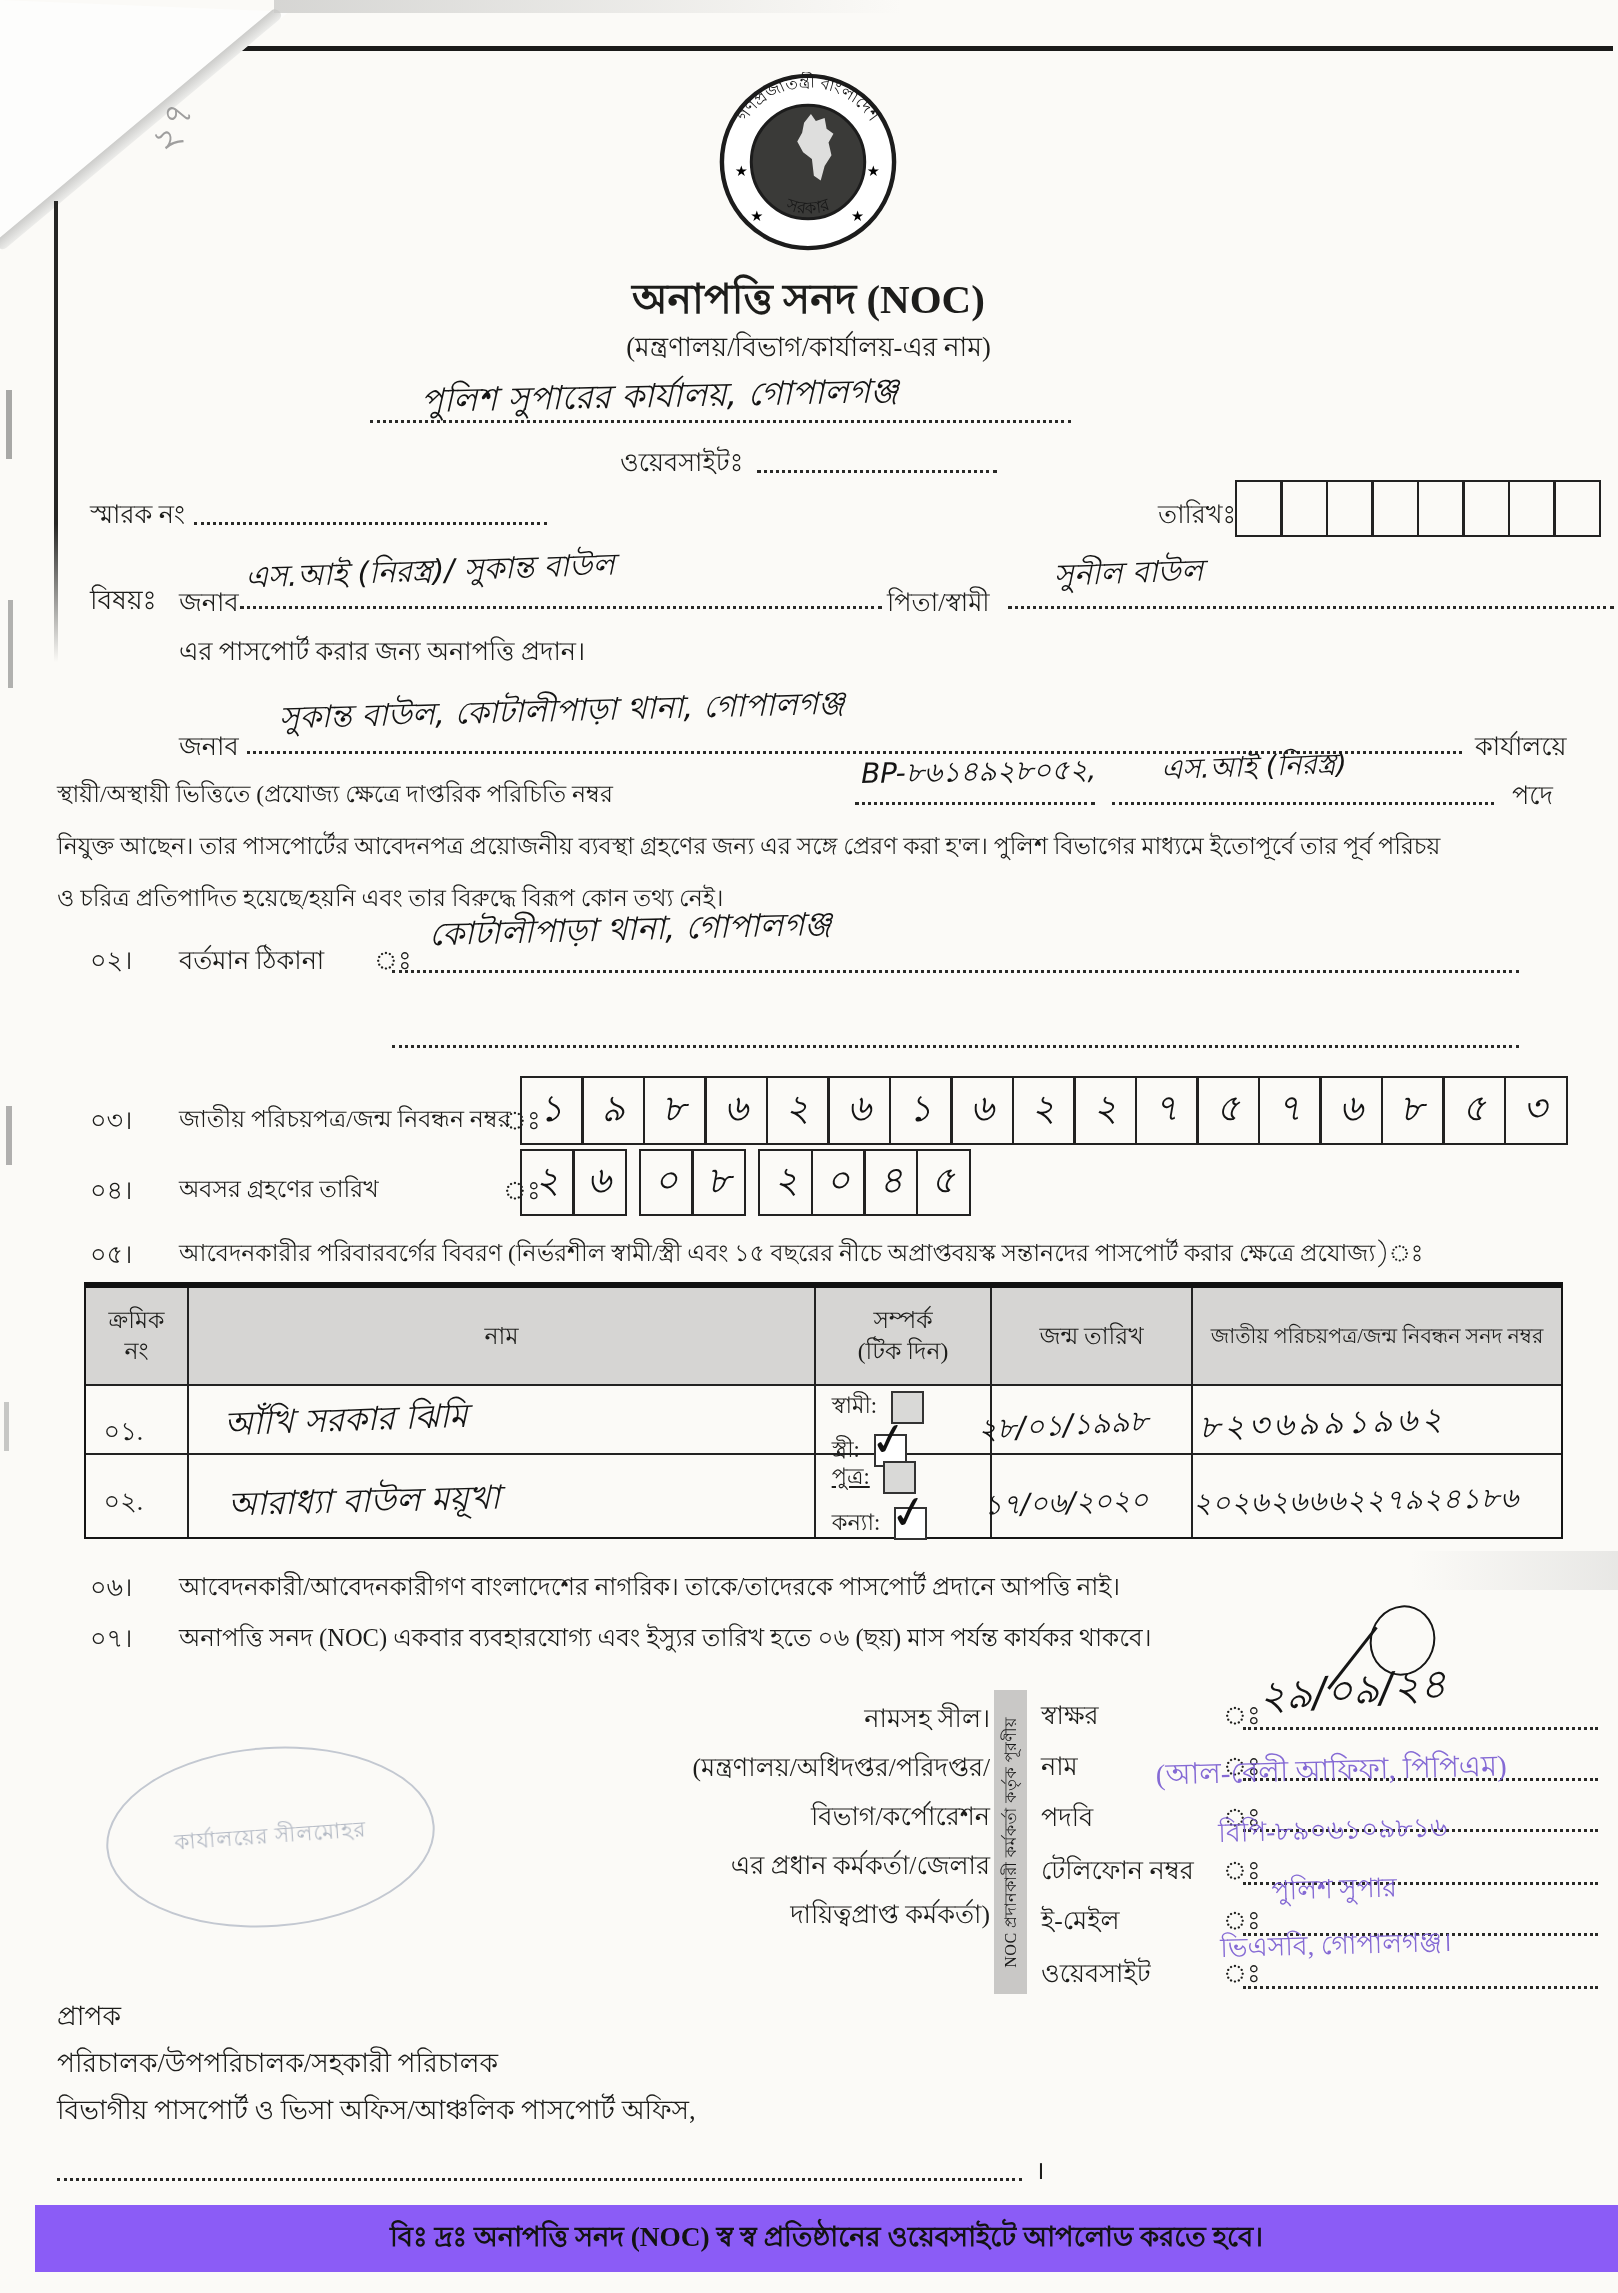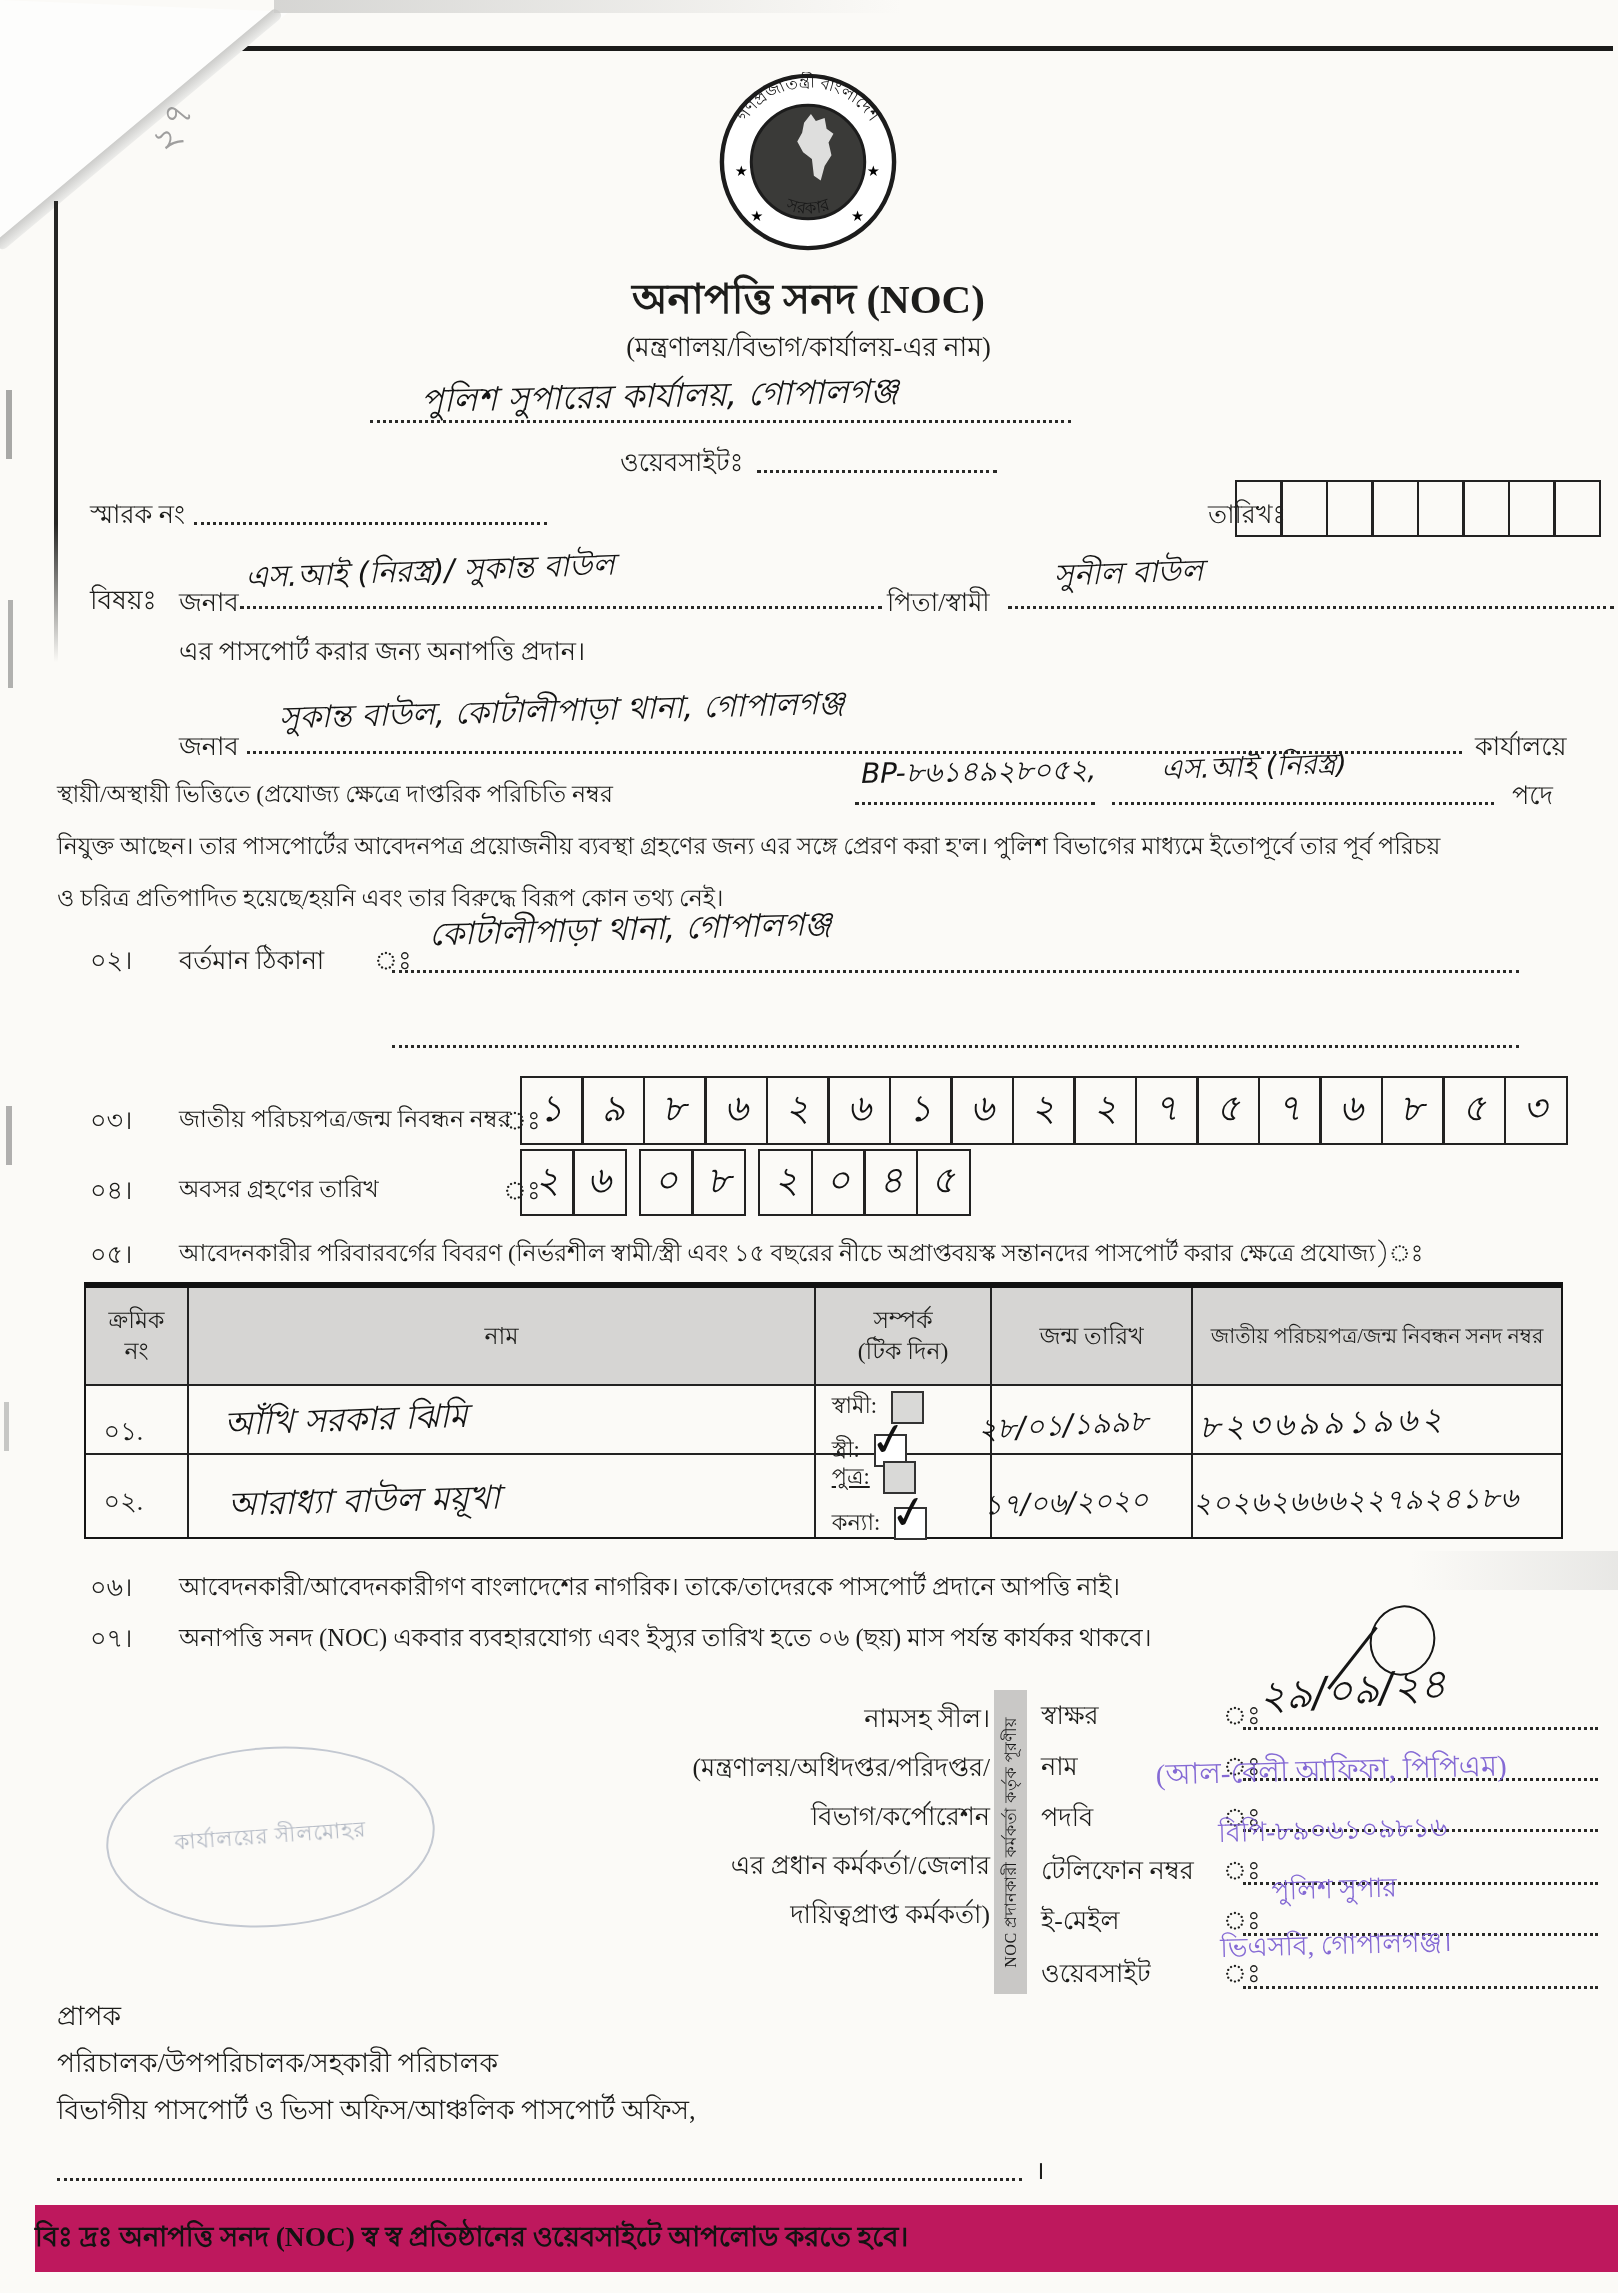--- a/index.html
+++ b/index.html
@@ -92,21 +92,21 @@
   <div class="abs ser ctr" style="left:392px;top:327px;width:833px;font-size:26.5px;">(মন্ত্রণালয়/বিভাগ/কার্যালয়-এর নাম)</div>
   <div class="abs hand" style="left:421px;top:370px;font-size:33px;transform:rotate(-1.2deg);">পুলিশ সুপারের কার্যালয়, গোপালগঞ্জ</div>
   <div class="abs dot" style="left:370px;top:420px;width:701px;"></div>
 
   <div class="abs ser" style="left:620px;top:443px;font-size:25.5px;">ওয়েবসাইটঃ</div>
   <div class="abs dot" style="left:757px;top:470px;width:240px;"></div>
 
   <div class="abs ser" style="left:90px;top:495px;font-size:25.5px;">স্মারক নং</div>
   <div class="abs dot" style="left:194px;top:522px;width:353px;"></div>
 
-  <div class="abs ser" style="left:1208px;top:495px;font-size:25.5px;">তারিখঃ</div>
+  <div class="abs ser" style="left:1158px;top:495px;font-size:25.5px;">তারিখঃ</div>
   <div class="abs boxrow" style="left:1237px;top:480px;">
     <div class="dbox"></div>
     <div class="dbox"></div>
     <div class="dbox"></div>
     <div class="dbox"></div>
     <div class="dbox"></div>
     <div class="dbox"></div>
     <div class="dbox"></div>
     <div class="dbox"></div>
   </div>
@@ -352,18 +352,18 @@
   <div class="abs sealoval" style="left:106px;top:1747px;width:325px;height:176px;">
     <span>কার্যালয়ের সীলমোহর</span>
   </div>
 
   <div class="abs ser" style="left:57px;top:1996px;font-size:26.5px;">প্রাপক</div>
   <div class="abs ser nowrap" style="left:57px;top:2043px;font-size:26.5px;">পরিচালক/উপপরিচালক/সহকারী পরিচালক</div>
   <div class="abs ser nowrap" style="left:57px;top:2090px;font-size:26.5px;">বিভাগীয় পাসপোর্ট ও ভিসা অফিস/আঞ্চলিক পাসপোর্ট অফিস,</div>
   <div class="abs dot" style="left:57px;top:2178px;width:965px;"></div>
   <div class="abs ser" style="left:1035px;top:2152px;font-size:25.5px;">।</div>
 
-  <div class="abs" style="left:35px;top:2205px;right:0;height:67px;background:#be185d;display:flex;align-items:center;justify-content:flex-start;">
+  <div class="abs" style="left:35px;top:2205px;right:0;height:67px;background:#8b5cf6;display:flex;align-items:center;justify-content:center;">
     <span class="ser nowrap" style="font-size:27.4px;font-weight:bold;color:#131312;">বিঃ দ্রঃ অনাপত্তি সনদ (NOC) স্ব স্ব প্রতিষ্ঠানের ওয়েবসাইটে আপলোড করতে হবে।</span>
   </div>
 
 </div>
 
 
 </body></html>

